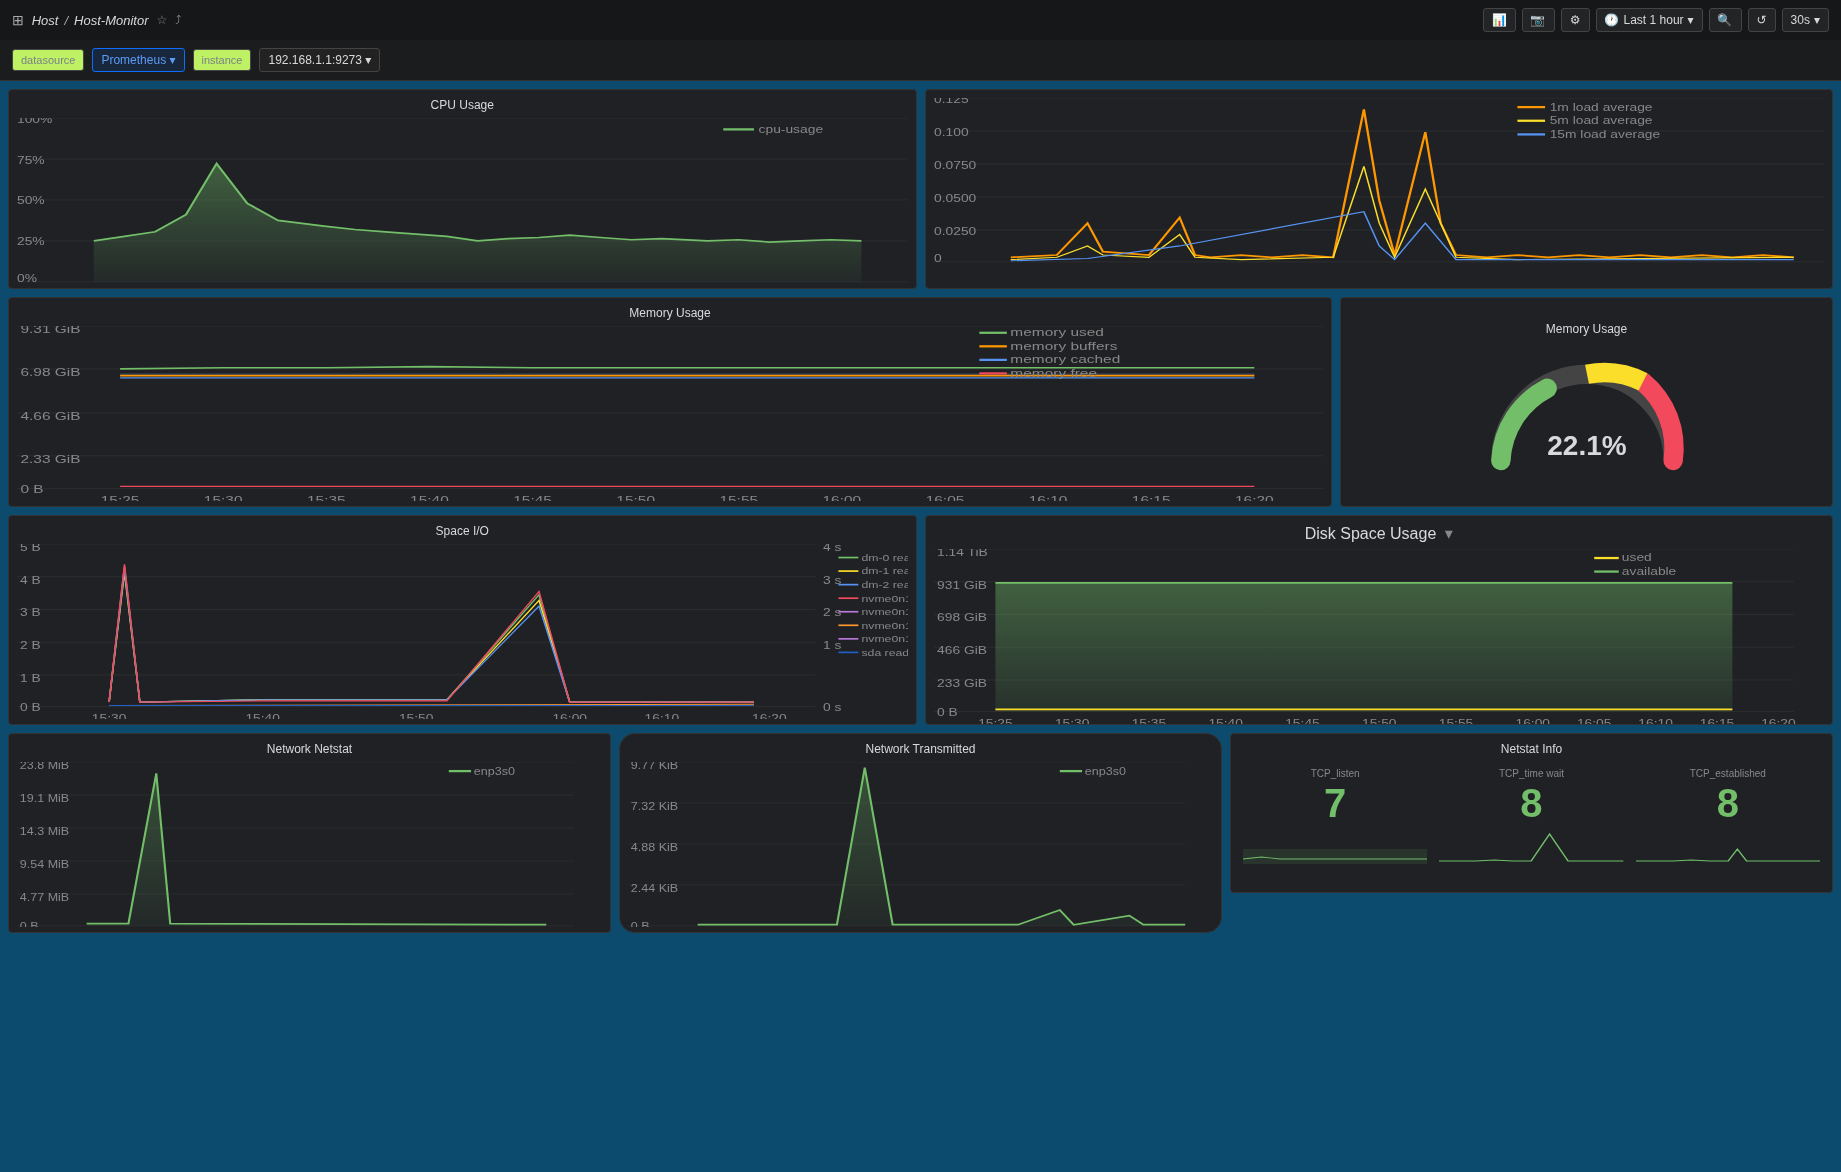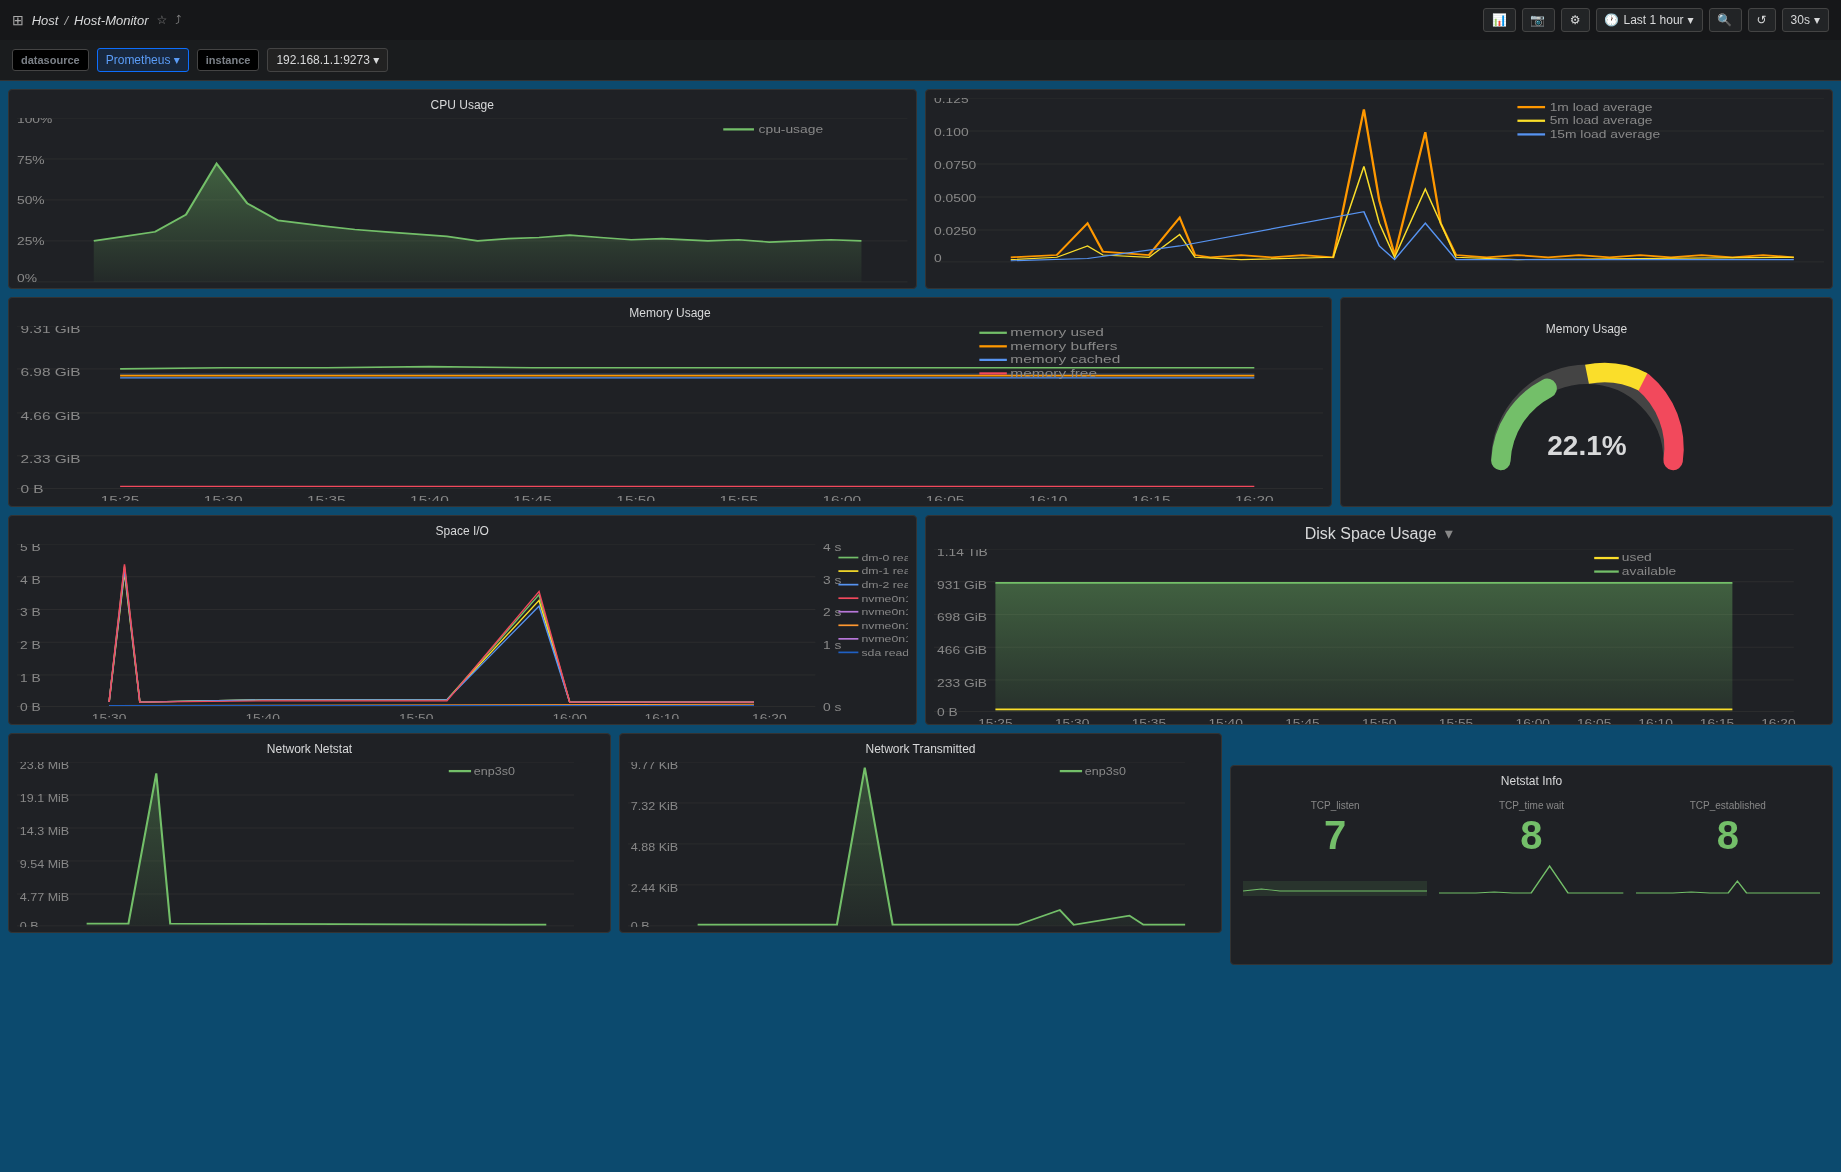--- a/index.html
+++ b/index.html
@@ -38,22 +38,21 @@
       align-items: center;
       gap: 8px;
       border-bottom: 1px solid #333;
     }
     .filter-label {
       color: #7b8087;
       font-size: 11px;
       padding: 4px 8px;
       border: 1px solid #444;
       border-radius: 3px;
-      background: #000000;
-      font-weight: bold;
+      background: #bef264;
     }
     .filter-select {
       background: #222;
       border: 1px solid #444;
       color: #d8d9da;
       border-radius: 3px;
       padding: 4px 8px;
       font-size: 12px;
       cursor: pointer;
     }
@@ -472,21 +471,21 @@
           <text x="280" y="157" font-size="9" fill="#888" text-anchor="middle">16:00</text>
           <text x="340" y="157" font-size="9" fill="#888" text-anchor="middle">16:10</text>
           <text x="390" y="157" font-size="9" fill="#888" text-anchor="middle">16:20</text>
 
           <line x1="310" y1="8" x2="326" y2="8" stroke="#73bf69" stroke-width="2"></line>
           <text x="328" y="11" font-size="9" fill="#888">enp3s0</text>
         </svg>
       </div>
     </div>
 
-    <div class="panel" style="flex:1; height:200px;">
+    <div class="panel" style="flex:1; height:200px;border-radius:16px;">
       <div class="panel-title">Network Transmitted</div>
       <div style="position:relative; height:165px;">
         <svg width="100%" height="100%" viewBox="0 0 420 145" preserveAspectRatio="none">
           <defs>
             <linearGradient id="netTxGrad" x1="0" y1="0" x2="0" y2="1">
               <stop offset="0%" stop-color="#73bf69" stop-opacity="0.3"></stop>
               <stop offset="100%" stop-color="#73bf69" stop-opacity="0.05"></stop>
             </linearGradient>
           </defs>
 
@@ -511,21 +510,21 @@
           <text x="290" y="157" font-size="9" fill="#888" text-anchor="middle">16:00</text>
           <text x="350" y="157" font-size="9" fill="#888" text-anchor="middle">16:10</text>
           <text x="400" y="157" font-size="9" fill="#888" text-anchor="middle">16:20</text>
 
           <line x1="310" y1="8" x2="326" y2="8" stroke="#73bf69" stroke-width="2"></line>
           <text x="328" y="11" font-size="9" fill="#888">enp3s0</text>
         </svg>
       </div>
     </div>
 
-    <div class="netstat-panel" style="flex:1; height:200px;margin-top:32px;">
+    <div class="netstat-panel" style="flex:1; height:160px;">
       <div class="netstat-title">Netstat Info</div>
       <div class="netstat-grid">
 
         <div class="netstat-item">
           <div class="netstat-label">TCP_listen</div>
           <div class="netstat-value">7</div>
           <svg class="netstat-chart" viewBox="0 0 100 35" preserveAspectRatio="none">
             <rect x="0" y="20" width="100" height="15" fill="#73bf6920"></rect>
             <polyline fill="none" stroke="#73bf69" stroke-width="0.8" points="0,30 10,28 20,30 30,30 40,30 50,30 60,30 70,30 80,30 90,30 100,30"></polyline>
           </svg>

